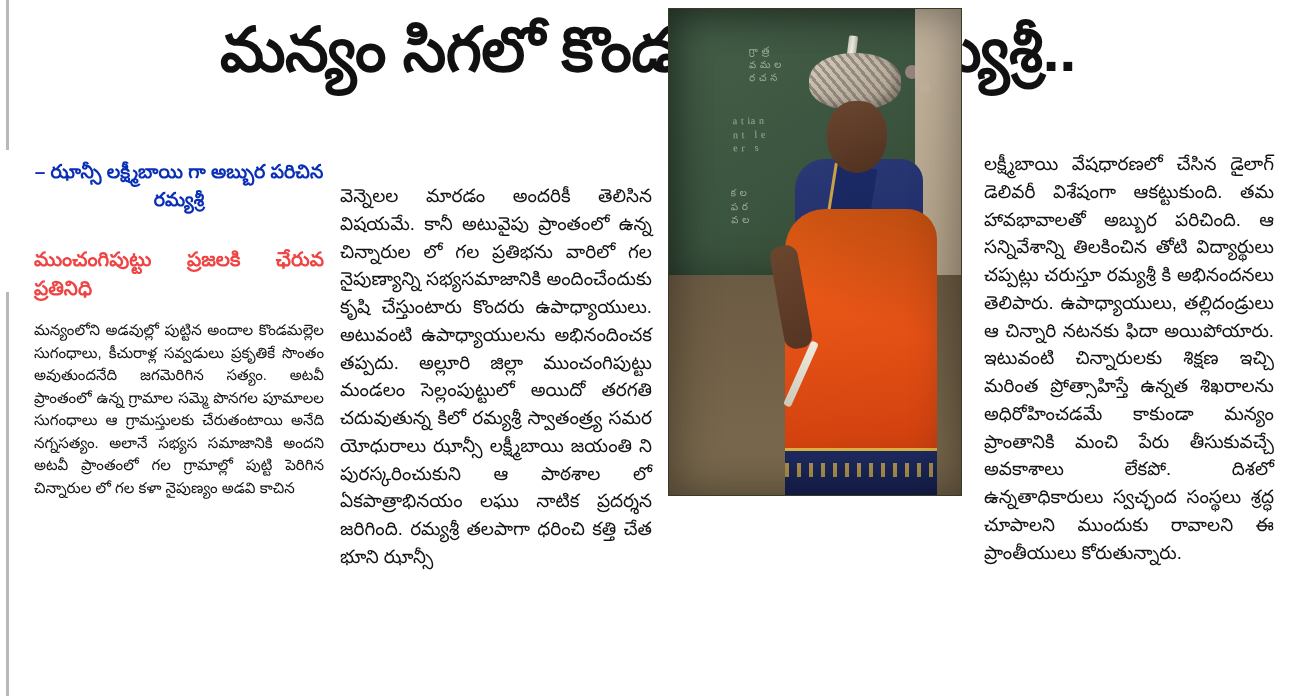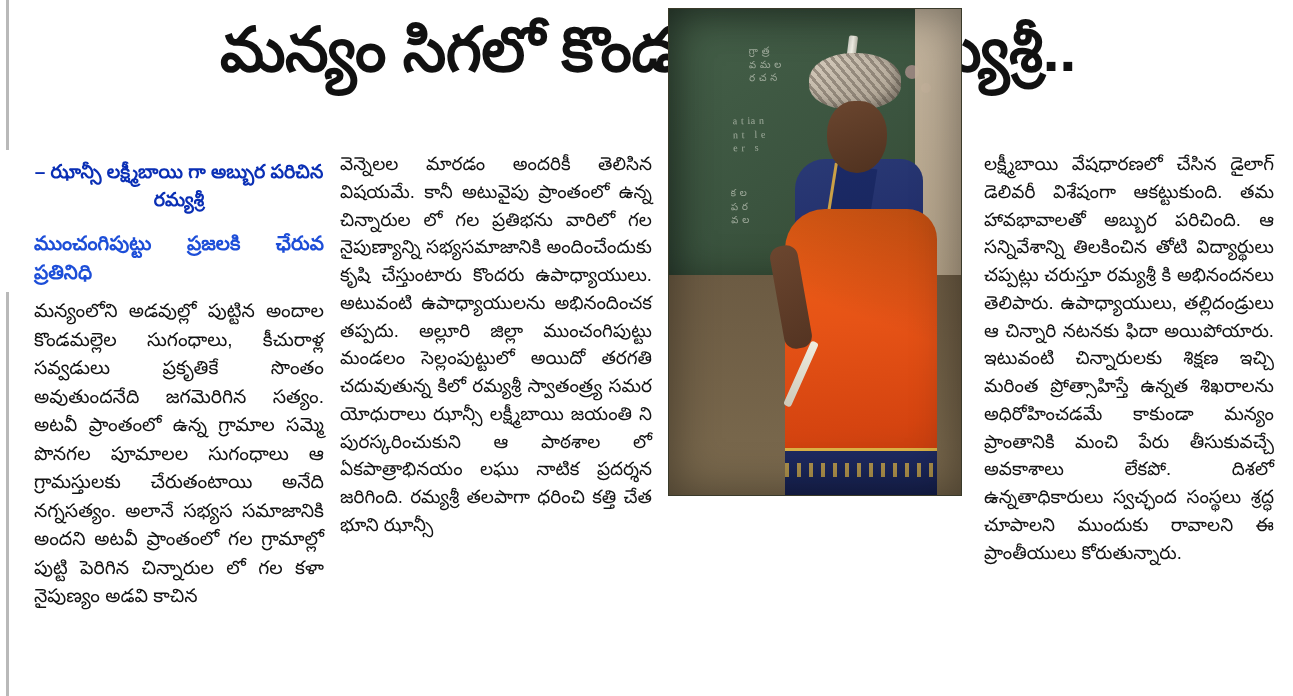--- a/index.html
+++ b/index.html
@@ -63,47 +63,48 @@
     top: 0;
     color: #151515;
   }
   .col-1 {
     left: 34px;
     width: 290px;
   }
   .col-2 {
     left: 340px;
     width: 312px;
+    margin-top: 32px;
   }
   .col-3 {
     left: 668px;
     width: 292px;
   }
   .col-4 {
     left: 984px;
     width: 290px;
   }
   .kicker {
     color: #0a2fb5;
     font-weight: bold;
     font-size: 19px;
     line-height: 1.45;
     text-align: center;
-    margin: 8px 0 16px 0;
+    margin: 8px 0 32px 0;
   }
   .subhead {
-    color: #1d4ed8;
+    color: #ef4444;
     font-weight: bold;
     font-size: 20px;
     line-height: 1.45;
     text-align: justify;
-    margin: 0 0 10px 0;
+    margin: 0 0 16px 0;
   }
   .body-text {
-    font-size: 19px;
+    font-size: 15px;
     line-height: 1.5;
     text-align: justify;
     text-justify: inter-word;
     margin: 0;
     color: #121212;
   }
   .col-2 .body-text,
   .col-4 .body-text {
     font-size: 18.5px;
   }

